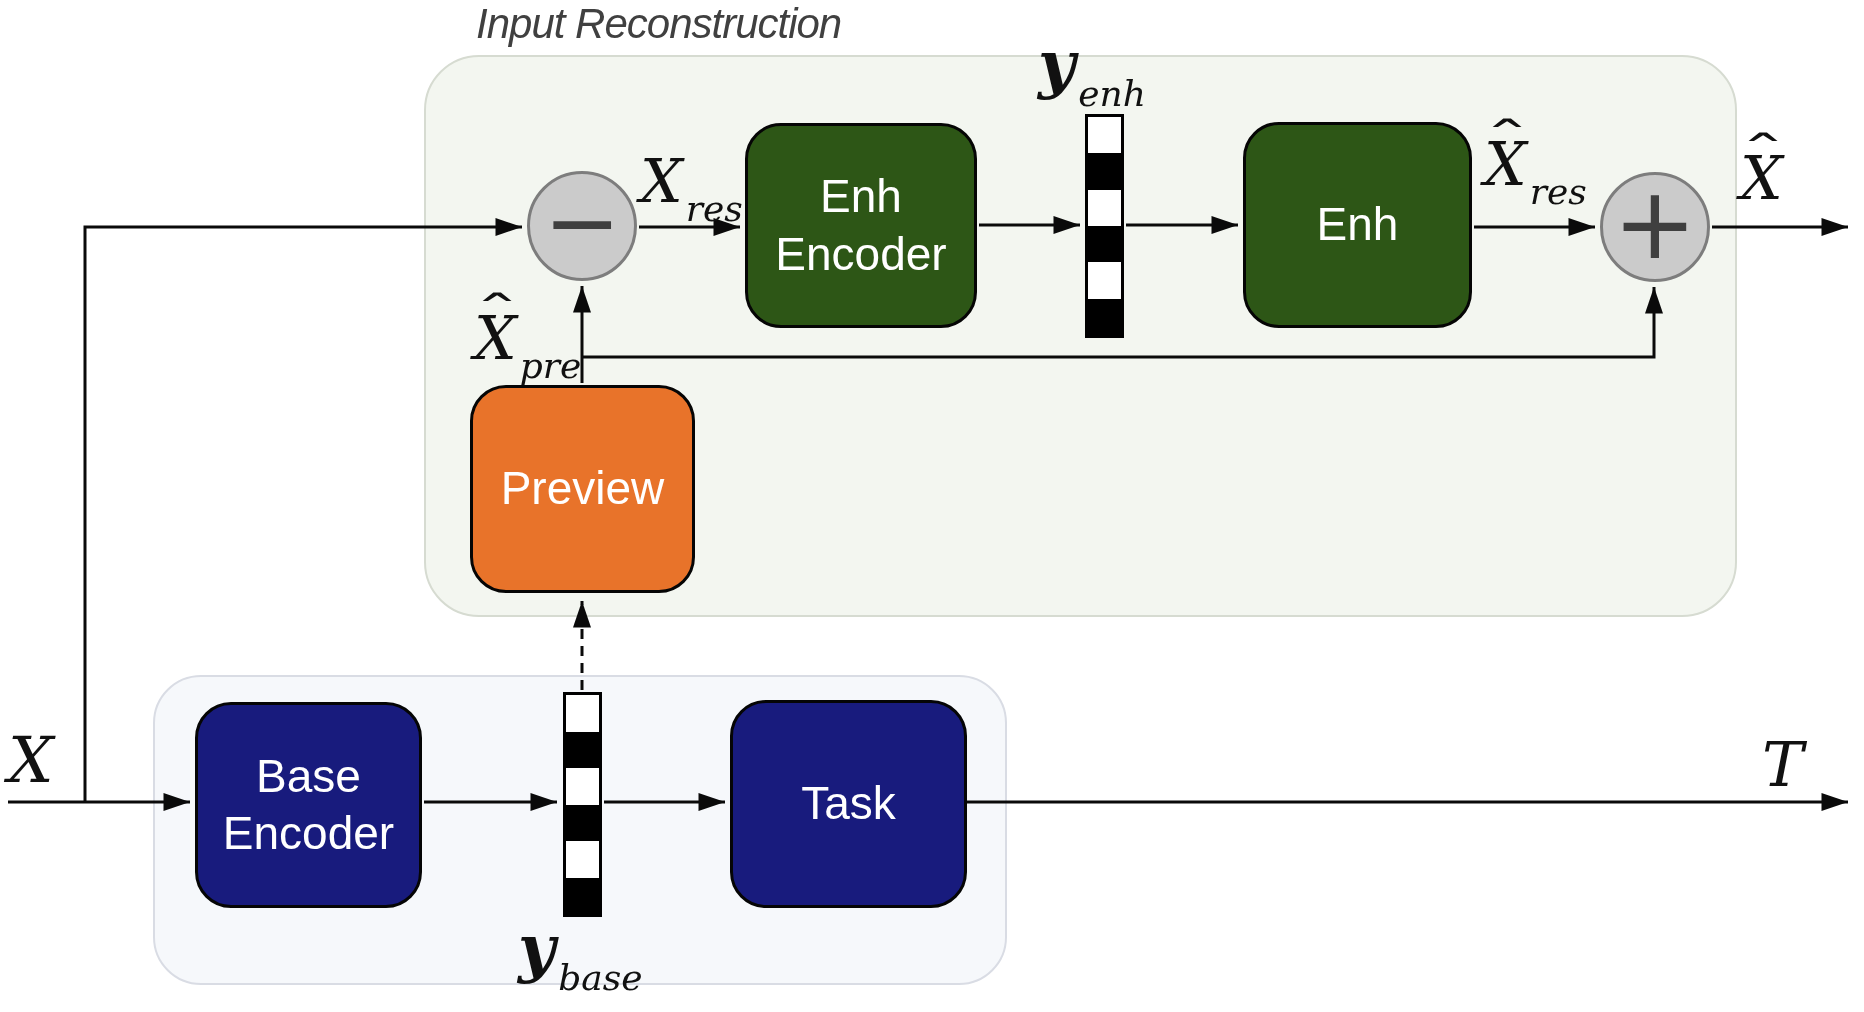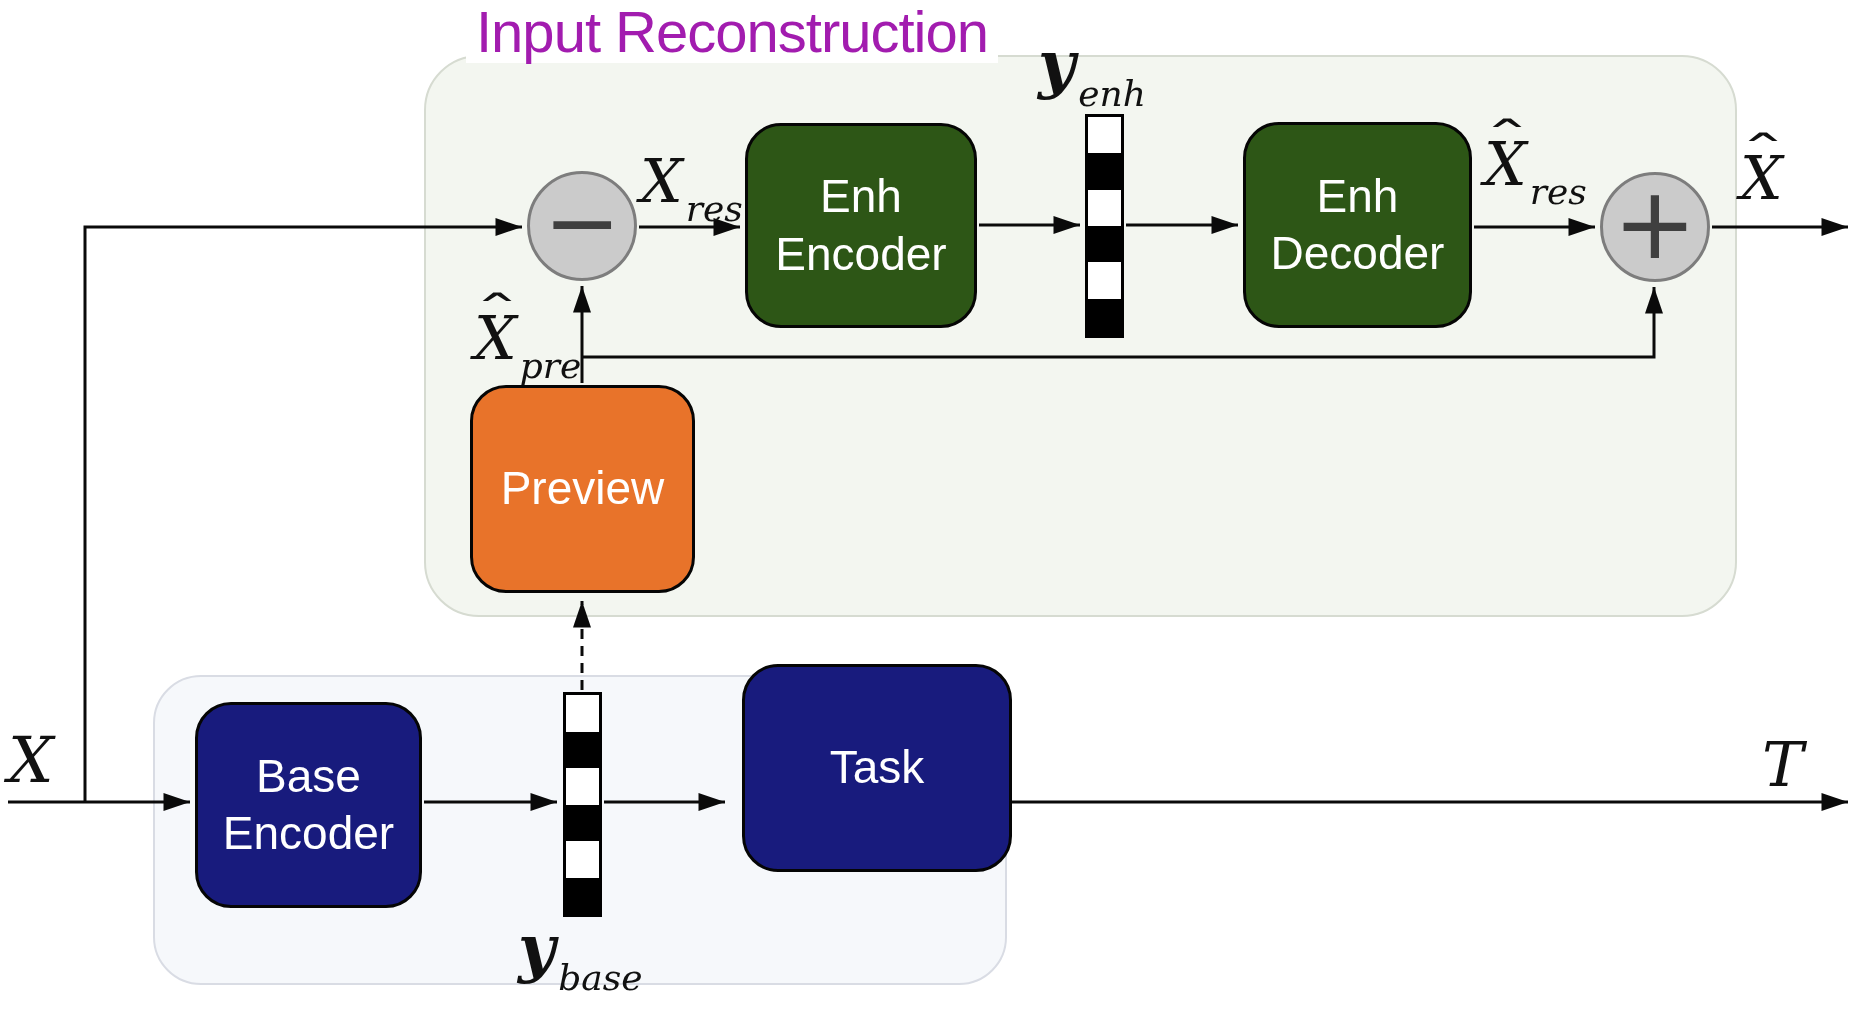--- a/index.html
+++ b/index.html
@@ -11,43 +11,43 @@
   .panel{position:absolute;box-sizing:border-box;}
   .panel-ir{
     left:424px;top:55px;width:1313px;height:562px;
     background:#f3f6f0;border:2.5px solid #d6dbd1;border-radius:55px;
   }
   .panel-mt{
     left:153px;top:675px;width:854px;height:310px;
     background:#f6f8fb;border:2.5px solid #d9dce4;border-radius:48px;
   }
   .section-title{
-    position:absolute;font-size:58px;letter-spacing:-1px;color:#a21caf;
-    background:#ffffff;padding:0 10px;line-height:1.05;white-space:nowrap;
+    position:absolute;font-size:42px;letter-spacing:-1px;color:#404040;
+    background:#ffffff;padding:0 10px;line-height:1.05;white-space:nowrap;font-style:italic;
   }
   .title-ir{left:466px;top:2px;}
   .title-mt{left:176px;top:634px;}
   
   svg.connectors{position:absolute;left:0;top:0;width:1864px;height:1012px;}
   .wire{stroke:#0a0a0a;stroke-width:3;fill:none;}
   .wire-dashed{stroke-dasharray:10 7;}
   
   .block{
     position:absolute;box-sizing:border-box;border:3px solid #050505;border-radius:36px;
     color:#ffffff;display:flex;flex-direction:column;align-items:center;justify-content:center;
     font-size:46px;line-height:1.24;text-align:center;
   }
   .block-green{background:#2d5616;}
   .block-navy{background:#181b7d;}
   .block-orange{background:#e8732a;gap:29px;}
   .blk-enh-enc{left:745px;top:123px;width:232px;height:205px;}
   .blk-enh-dec{left:1243px;top:122px;width:229px;height:206px;}
   .blk-preview{left:470px;top:385px;width:225px;height:208px;}
   .blk-base-enc{left:195px;top:702px;width:227px;height:206px;}
-  .blk-task-be{left:730px;top:664px;width:270px;height:208px;margin-left:12px;}
+  .blk-task-be{left:730px;top:700px;width:237px;height:208px;}
   
   .op-circle{
     position:absolute;width:110px;height:110px;border-radius:50%;
     background:#cbcbcb;border:3.5px solid #7d7d7d;box-sizing:border-box;
     display:flex;align-items:center;justify-content:center;
     color:#3f3f3f;font-family:"DejaVu Sans", sans-serif;
   }
   .op-minus{left:527px;top:171px;font-size:92px;}
   .op-plus{left:1600px;top:172px;font-size:100px;}
   .op-glyph{line-height:0;margin-top:-6px;}
@@ -116,21 +116,20 @@
   </svg>
 
   <div class="section-title title-ir">Input Reconstruction</div>
 
   <div class="block block-green blk-enh-enc">
     <span>Enh</span>
     <span>Encoder</span>
   </div>
   <div class="block block-green blk-enh-dec">
     <span>Enh</span>
-    <span>Decoder</span>
   </div>
   <div class="block block-orange blk-preview">
     <span>Preview</span>
   </div>
   <div class="block block-navy blk-base-enc">
     <span>Base</span>
     <span>Encoder</span>
   </div>
   <div class="block block-navy blk-task-be">
     <span>Task</span>

